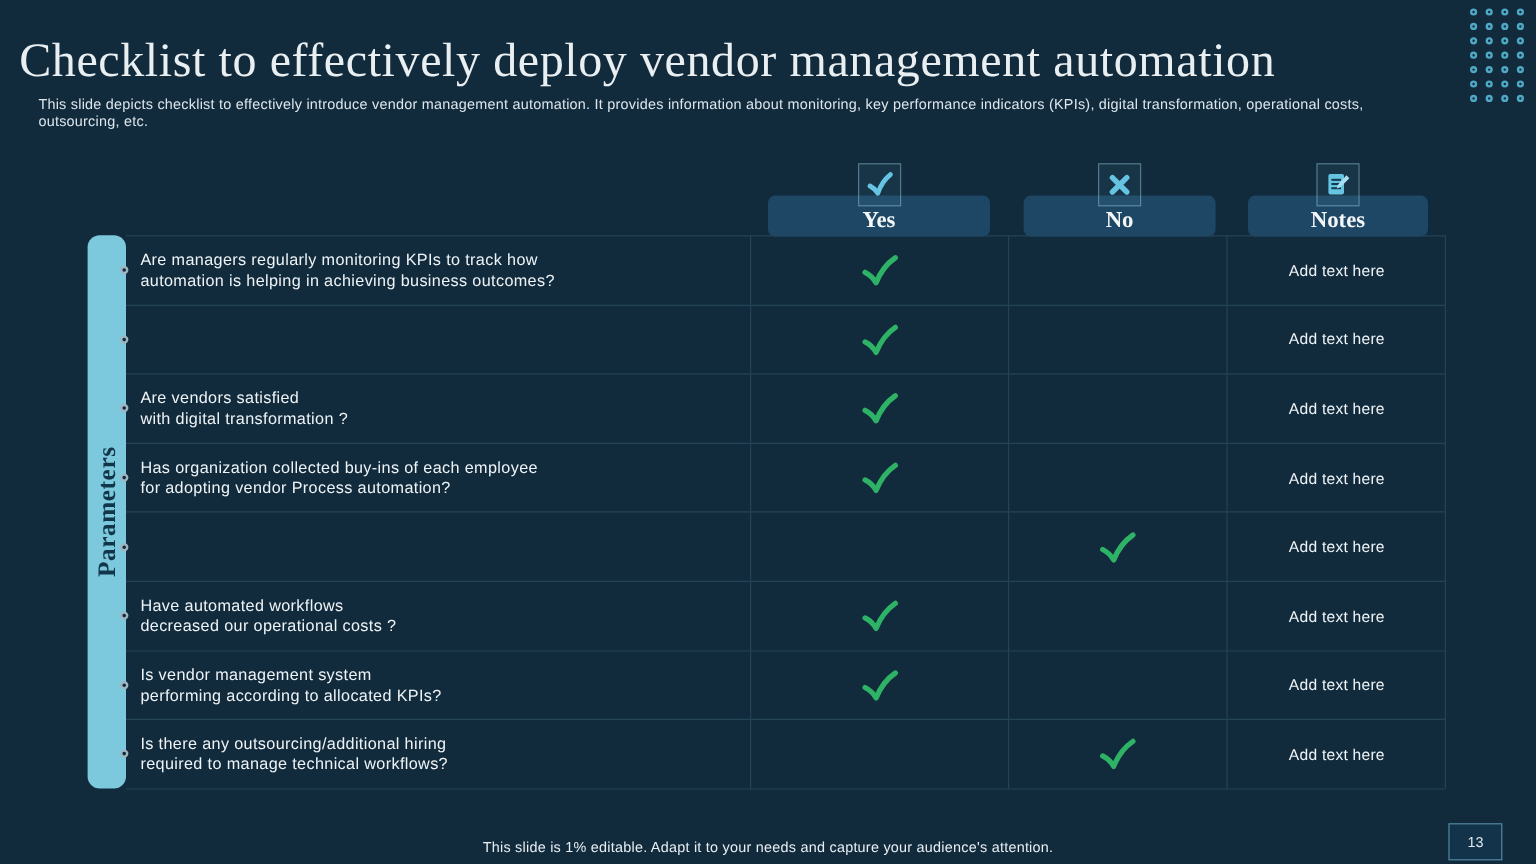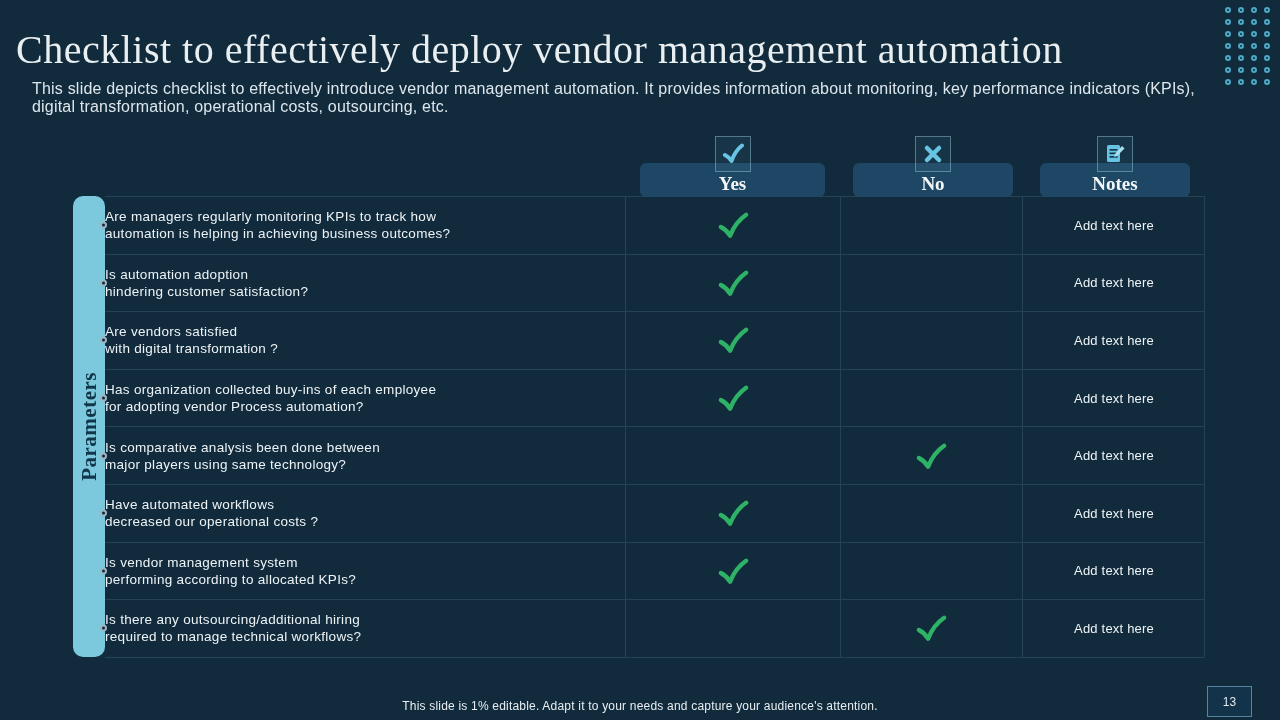--- a/index.html
+++ b/index.html
@@ -10,21 +10,21 @@
     --icon_blue:#66c4e2;
     --text_light:#eef3f6;
     --line:rgba(130,180,205,0.18);
   }
   *{margin:0;padding:0;box-sizing:border-box;}
   body{width:1280px;height:720px;background:#000;font-family:"Liberation Sans",sans-serif;}
   .slide{position:relative;width:1280px;height:720px;background:var(--background);overflow:hidden;}
 
   .title{position:absolute;left:16px;top:26px;font-family:"Liberation Serif",serif;
          font-size:40px;font-weight:500;color:#e9eef1;letter-spacing:.5px;white-space:nowrap;}
-  .subtitle{position:absolute;left:32px;top:80px;width:1170px;font-size:16px;color:#dde6ec;letter-spacing:.2px;}
+  .subtitle{position:absolute;left:32px;top:80px;width:1170px;font-size:12px;color:#dde6ec;letter-spacing:.2px;}
 
   .dots{position:absolute;top:7px;right:10px;display:grid;grid-template-columns:repeat(4,6px);
         grid-auto-rows:6px;column-gap:7px;row-gap:6px;}
   .dot{width:6px;height:6px;border-radius:50%;border:2px solid #4fa8c4;background:transparent;}
 
   
   .hdr{position:absolute;display:flex;flex-direction:column;align-items:center;}
   .hdr-yes{left:640px;width:185px;top:136px;}
   .hdr-no{left:853px;width:160px;top:136px;}
   .hdr-notes{left:1040px;width:150px;top:136px;}
@@ -40,21 +40,21 @@
             border-radius:10px;display:flex;align-items:center;justify-content:center;}
   .side-bar span{writing-mode:vertical-rl;transform:rotate(180deg);
                  font-family:"Liberation Serif",serif;font-weight:bold;font-size:21px;color:#123649;letter-spacing:.5px;}
 
   
   .tbl{position:absolute;left:105px;top:196px;width:1100px;height:461px;
        border-top:1px solid var(--line);border-right:1px solid var(--line);}
   .row{display:grid;grid-template-columns:520px 215px 182px 183px;height:57.6px;
        border-bottom:1px solid var(--line);}
   .cell{border-left:1px solid var(--line);display:flex;align-items:center;justify-content:center;}
-  .q-cell{position:relative;border-left:none;justify-content:flex-start;padding-left:0;}
+  .q-cell{position:relative;border-left:none;justify-content:flex-start;padding-left:12px;}
   .bullet{position:absolute;left:-5px;top:50%;transform:translateY(-50%);width:7px;height:7px;
           border-radius:50%;border:2px solid #9db6c2;background:var(--background);}
   .q-text{font-size:13.5px;line-height:17px;color:var(--text_light);white-space:pre-line;letter-spacing:.3px;}
   .notes-cell span{font-size:13px;color:var(--text_light);letter-spacing:.2px;cursor:text;text-align:right;}
 
   .footer{position:absolute;left:0;bottom:7px;width:100%;text-align:center;
           font-size:12px;color:#e8eef2;letter-spacing:.2px;}
   .page-box{position:absolute;right:28px;bottom:3px;width:45px;height:31px;border:1px solid #54869f;
             background:#123349;display:flex;align-items:center;justify-content:center;
             font-size:12px;color:#dfe8ee;}
@@ -152,22 +152,20 @@
       </svg>
     </div>
     <div class="cell notes-cell">
       <span>Add text here</span>
     </div>
   </div>
 
   <div class="row">
     <div class="cell q-cell">
       <span class="bullet"></span>
-      <span class="q-text">Is automation  adoption
-hindering  customer  satisfaction?</span>
     </div>
     <div class="cell mark-cell">
       <svg width="33" height="28" viewBox="0 0 34 28" style="visibility: visible;">
         <path d="M4 16 Q10 19 13.5 25 Q19 11 30 3.5" fill="none" stroke="var(--check_green)" stroke-width="4.5" stroke-linecap="round" stroke-linejoin="round"></path>
       </svg>
     </div>
     <div class="cell mark-cell">
       <svg width="33" height="28" viewBox="0 0 34 28" style="visibility: hidden;">
         <path d="M4 16 Q10 19 13.5 25 Q19 11 30 3.5" fill="none" stroke="var(--check_green)" stroke-width="4.5" stroke-linecap="round" stroke-linejoin="round"></path>
       </svg>
@@ -215,22 +213,20 @@
       </svg>
     </div>
     <div class="cell notes-cell">
       <span>Add text here</span>
     </div>
   </div>
 
   <div class="row">
     <div class="cell q-cell">
       <span class="bullet"></span>
-      <span class="q-text">Is comparative  analysis  been  done  between
-major  players  using  same  technology?</span>
     </div>
     <div class="cell mark-cell">
       <svg width="33" height="28" viewBox="0 0 34 28" style="visibility: hidden;">
         <path d="M4 16 Q10 19 13.5 25 Q19 11 30 3.5" fill="none" stroke="var(--check_green)" stroke-width="4.5" stroke-linecap="round" stroke-linejoin="round"></path>
       </svg>
     </div>
     <div class="cell mark-cell">
       <svg width="33" height="28" viewBox="0 0 34 28" style="visibility: visible;">
         <path d="M4 16 Q10 19 13.5 25 Q19 11 30 3.5" fill="none" stroke="var(--check_green)" stroke-width="4.5" stroke-linecap="round" stroke-linejoin="round"></path>
       </svg>

